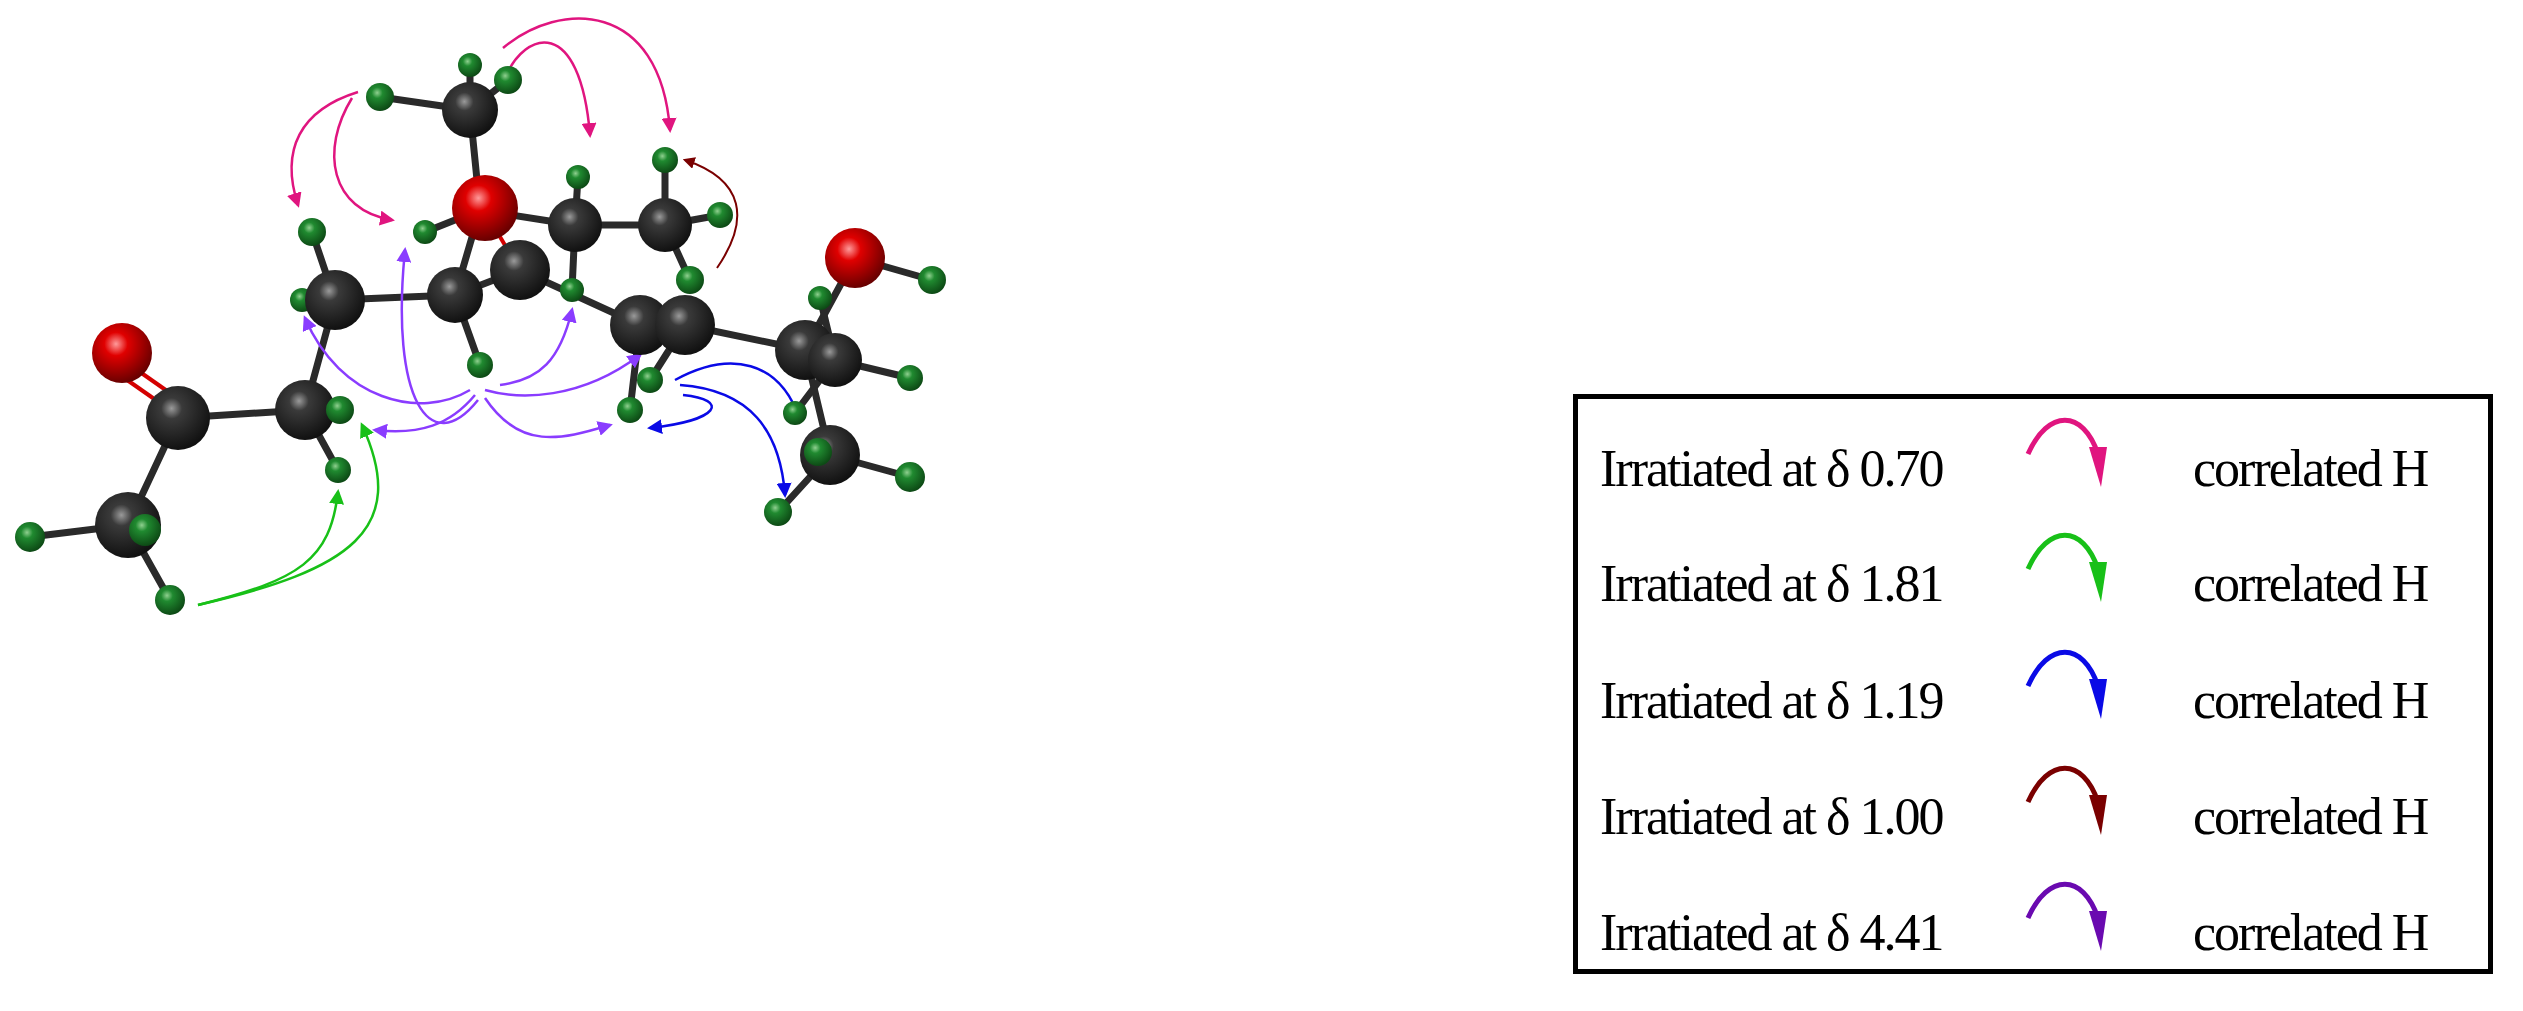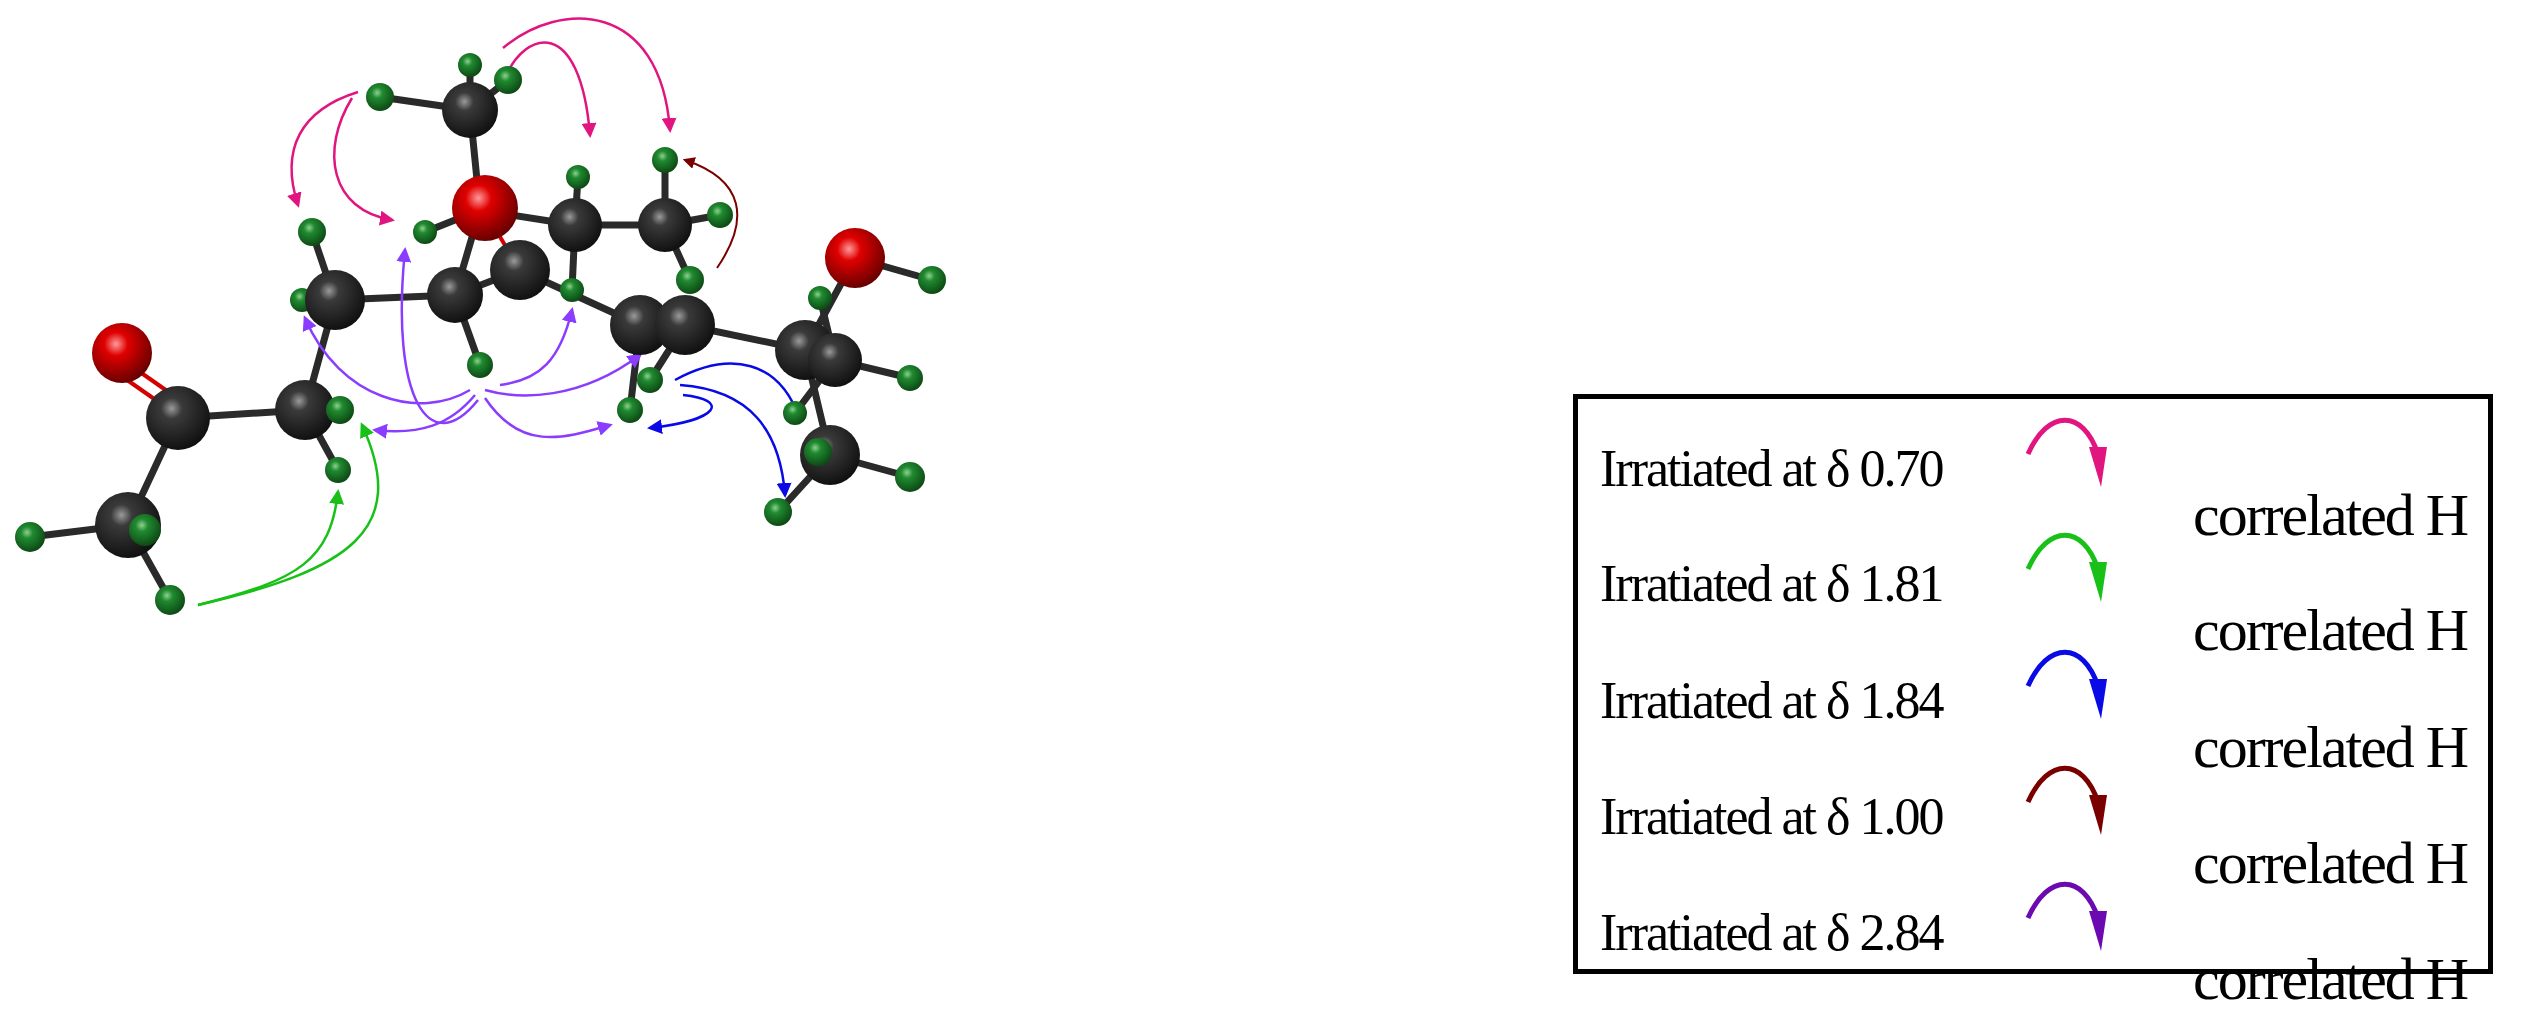--- a/index.html
+++ b/index.html
@@ -7,22 +7,22 @@
          font-family: "Liberation Serif", "DejaVu Serif", serif; }
   #molecule { position: absolute; left: 0; top: 0; width: 1560px; height: 1011px; }
   #legend {
     position: absolute; left: 1573px; top: 394px; width: 920px; height: 580px;
     border: 5px solid #000; box-sizing: border-box; background: #fff;
   }
   .legend-row { position: absolute; left: 0; width: 100%; height: 90px; }
   .legend-label { position: absolute; left: 22px; top: 10px; font-size: 52px;
                   letter-spacing: -2px; color: #000; white-space: nowrap; }
   .legend-arrow { position: absolute; left: 445px; top: -30px; width: 100px; height: 110px; }
-  .legend-result { position: absolute; left: 615px; top: 10px; font-size: 60px;
-                   letter-spacing: -2px; color: #000; white-space: nowrap; margin-top: 42px; }
+  .legend-result { position: absolute; left: 615px; top: 10px; font-size: 52px;
+                   letter-spacing: -2px; color: #000; white-space: nowrap; }
 </style>
 </head>
 <body>
 
 <svg id="molecule" viewBox="0 0 1560 1011" xmlns="http://www.w3.org/2000/svg">
   <defs>
     <radialGradient id="gC" cx="0.4" cy="0.35" r="0.65">
       <stop offset="0" stop-color="#9a9a9a"></stop>
       <stop offset="0.25" stop-color="#3a3a3a"></stop>
       <stop offset="1" stop-color="#111"></stop>
@@ -195,36 +195,36 @@
   </div>
   <div class="legend-row" style="top:145px">
     <span class="legend-label">Irratiated at δ 1.81</span>
     <svg class="legend-arrow" viewBox="0 0 100 110">
       <path d="M5,55 C25,10 60,10 75,55" fill="none" stroke="#18c018" stroke-width="5"></path>
       <path d="M66,48 L84,48 L78,88 z" fill="#18c018"></path>
     </svg>
     <span class="legend-result">correlated H</span>
   </div>
   <div class="legend-row" style="top:262px">
-    <span class="legend-label">Irratiated at δ 1.84</span>
+    <span class="legend-label">Irratiated at δ 1.19</span>
     <svg class="legend-arrow" viewBox="0 0 100 110">
       <path d="M5,55 C25,10 60,10 75,55" fill="none" stroke="#0a0ae6" stroke-width="5"></path>
       <path d="M66,48 L84,48 L78,88 z" fill="#0a0ae6"></path>
     </svg>
     <span class="legend-result">correlated H</span>
   </div>
   <div class="legend-row" style="top:378px">
     <span class="legend-label">Irratiated at δ 1.00</span>
     <svg class="legend-arrow" viewBox="0 0 100 110">
       <path d="M5,55 C25,10 60,10 75,55" fill="none" stroke="#7a0000" stroke-width="5"></path>
       <path d="M66,48 L84,48 L78,88 z" fill="#7a0000"></path>
     </svg>
     <span class="legend-result">correlated H</span>
   </div>
   <div class="legend-row" style="top:494px">
-    <span class="legend-label">Irratiated at δ 2.84</span>
+    <span class="legend-label">Irratiated at δ 4.41</span>
     <svg class="legend-arrow" viewBox="0 0 100 110">
       <path d="M5,55 C25,10 60,10 75,55" fill="none" stroke="#6a0ab0" stroke-width="5"></path>
       <path d="M66,48 L84,48 L78,88 z" fill="#6a0ab0"></path>
     </svg>
     <span class="legend-result">correlated H</span>
   </div>
 </div>
 
 </body></html>

